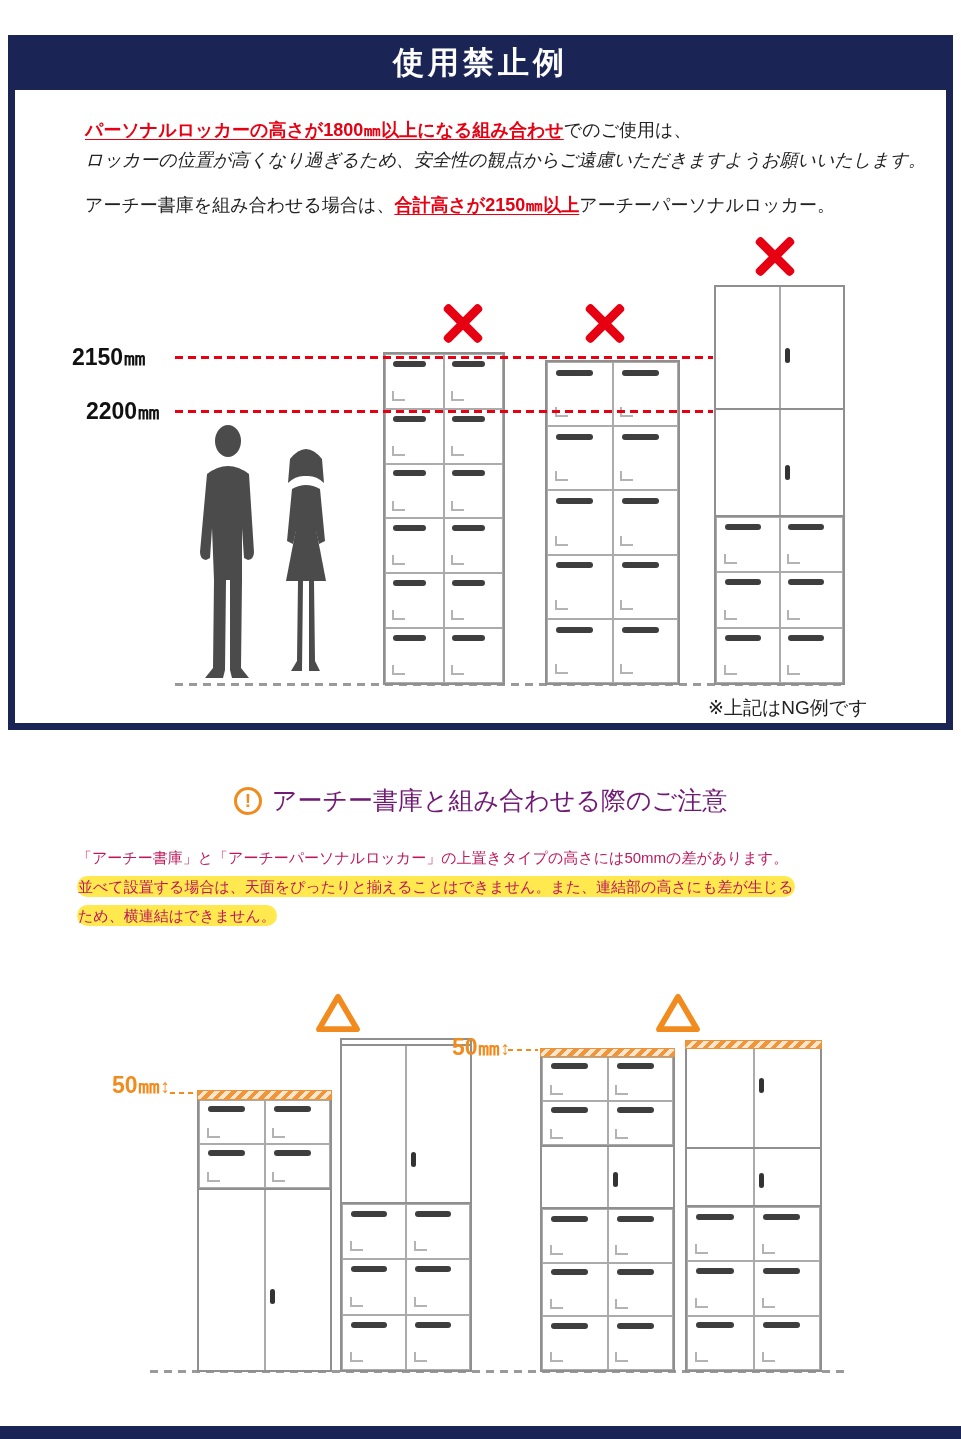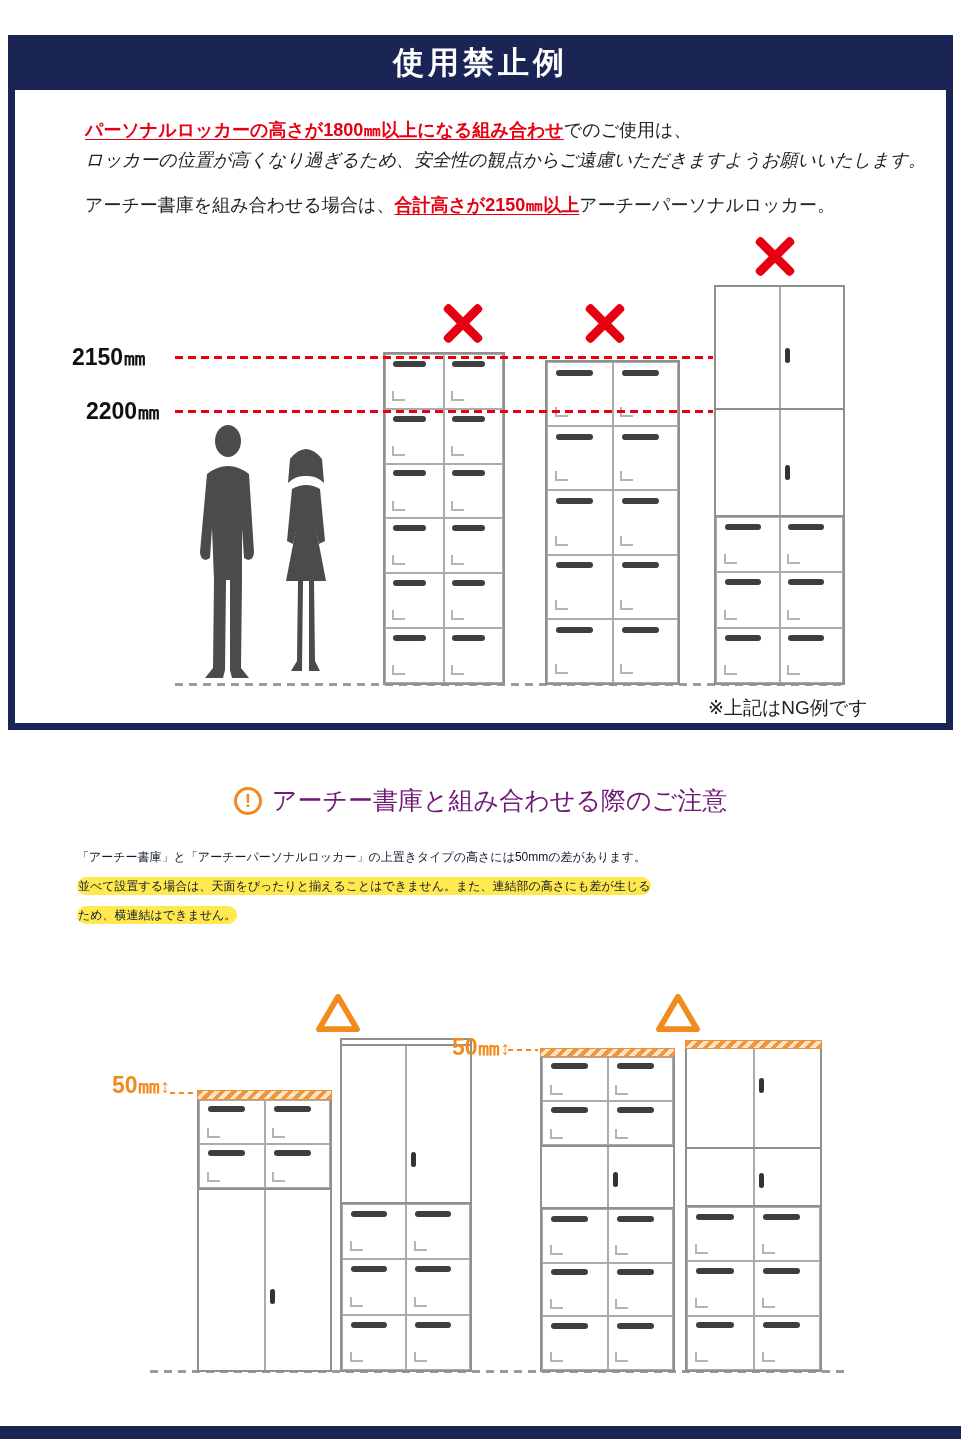--- a/index.html
+++ b/index.html
@@ -34,21 +34,21 @@
   .doors .mid{position:absolute;left:50%;top:0;bottom:0;width:2px;margin-left:-1px;background:#ababab;}
   .doors .key{position:absolute;left:calc(50% + 5px);width:5px;height:15px;background:#333;border-radius:3px;}
   .person{position:absolute;z-index:1;}
   .ng-note{position:absolute;font-size:19px;color:#222;white-space:nowrap;z-index:3;}
 
   
   .c-head{position:absolute;left:0;top:784px;width:961px;display:flex;justify-content:center;align-items:center;gap:10px;z-index:3;}
   .c-icon{width:28px;height:28px;border:3px solid var(--orange,#f28b1e);border-radius:50%;color:var(--orange,#f28b1e);
           font-weight:bold;font-size:19px;line-height:22px;text-align:center;flex:0 0 auto;}
   .c-title{font-size:25px;font-weight:normal;color:#701a75;white-space:nowrap;}
-  .c-text{position:absolute;left:77px;top:843px;width:840px;font-size:12px;line-height:29px;color:#0f172a;z-index:3;}
+  .c-text{position:absolute;left:77px;top:843px;width:840px;font-size:15px;line-height:29px;color:#be185d;z-index:3;}
   .c-text span{white-space:nowrap;}
   .hl{background:var(--highlight,#ffe94f);padding:2px 1px;border-radius:12px;}
   .label50{position:absolute;color:var(--orange,#f28b1e);font-weight:bold;font-size:23px;white-space:nowrap;z-index:4;}
   .label50 .ar{font-size:19px;}
   .tri{position:absolute;z-index:3;}
 
   .unit{position:absolute;z-index:2;}
   .unit > div{width:100%;}
   .unit .stk{position:relative;margin-top:-2px;}
   .unit .stk:first-child{margin-top:0;}

